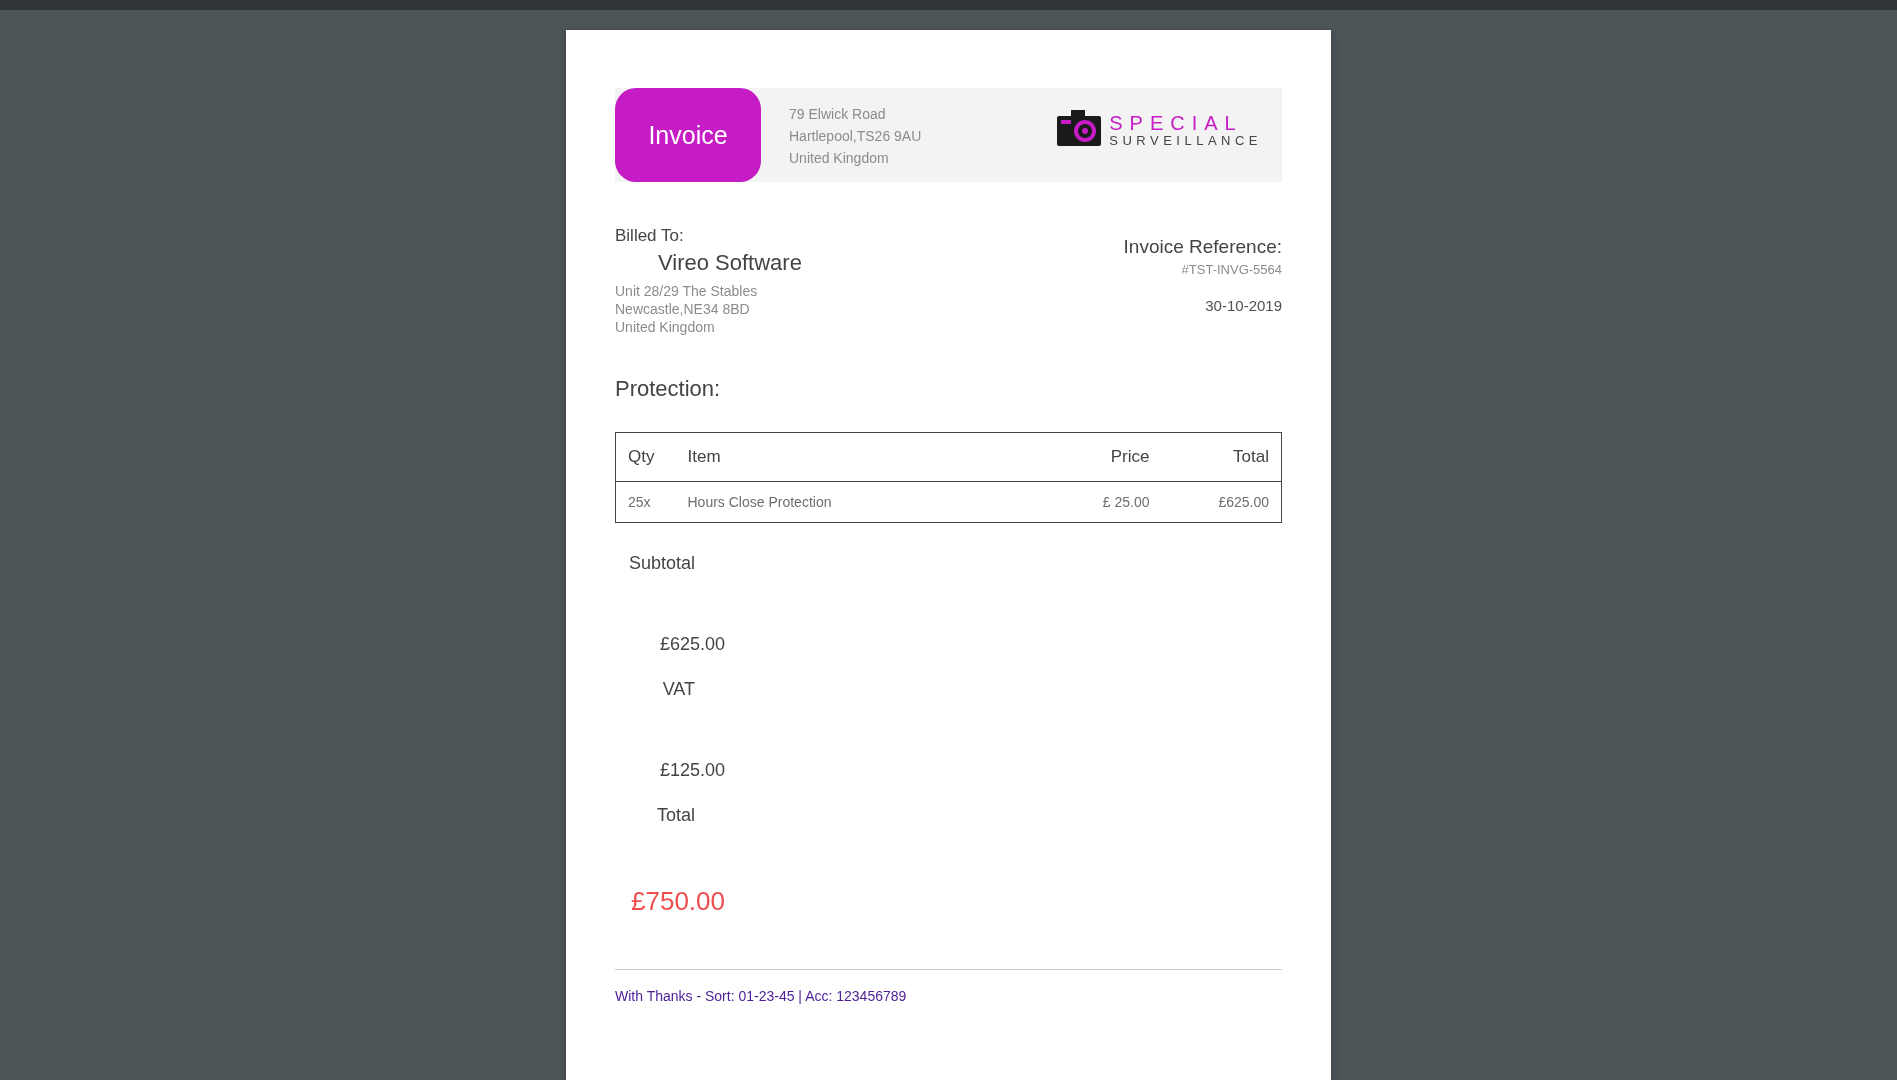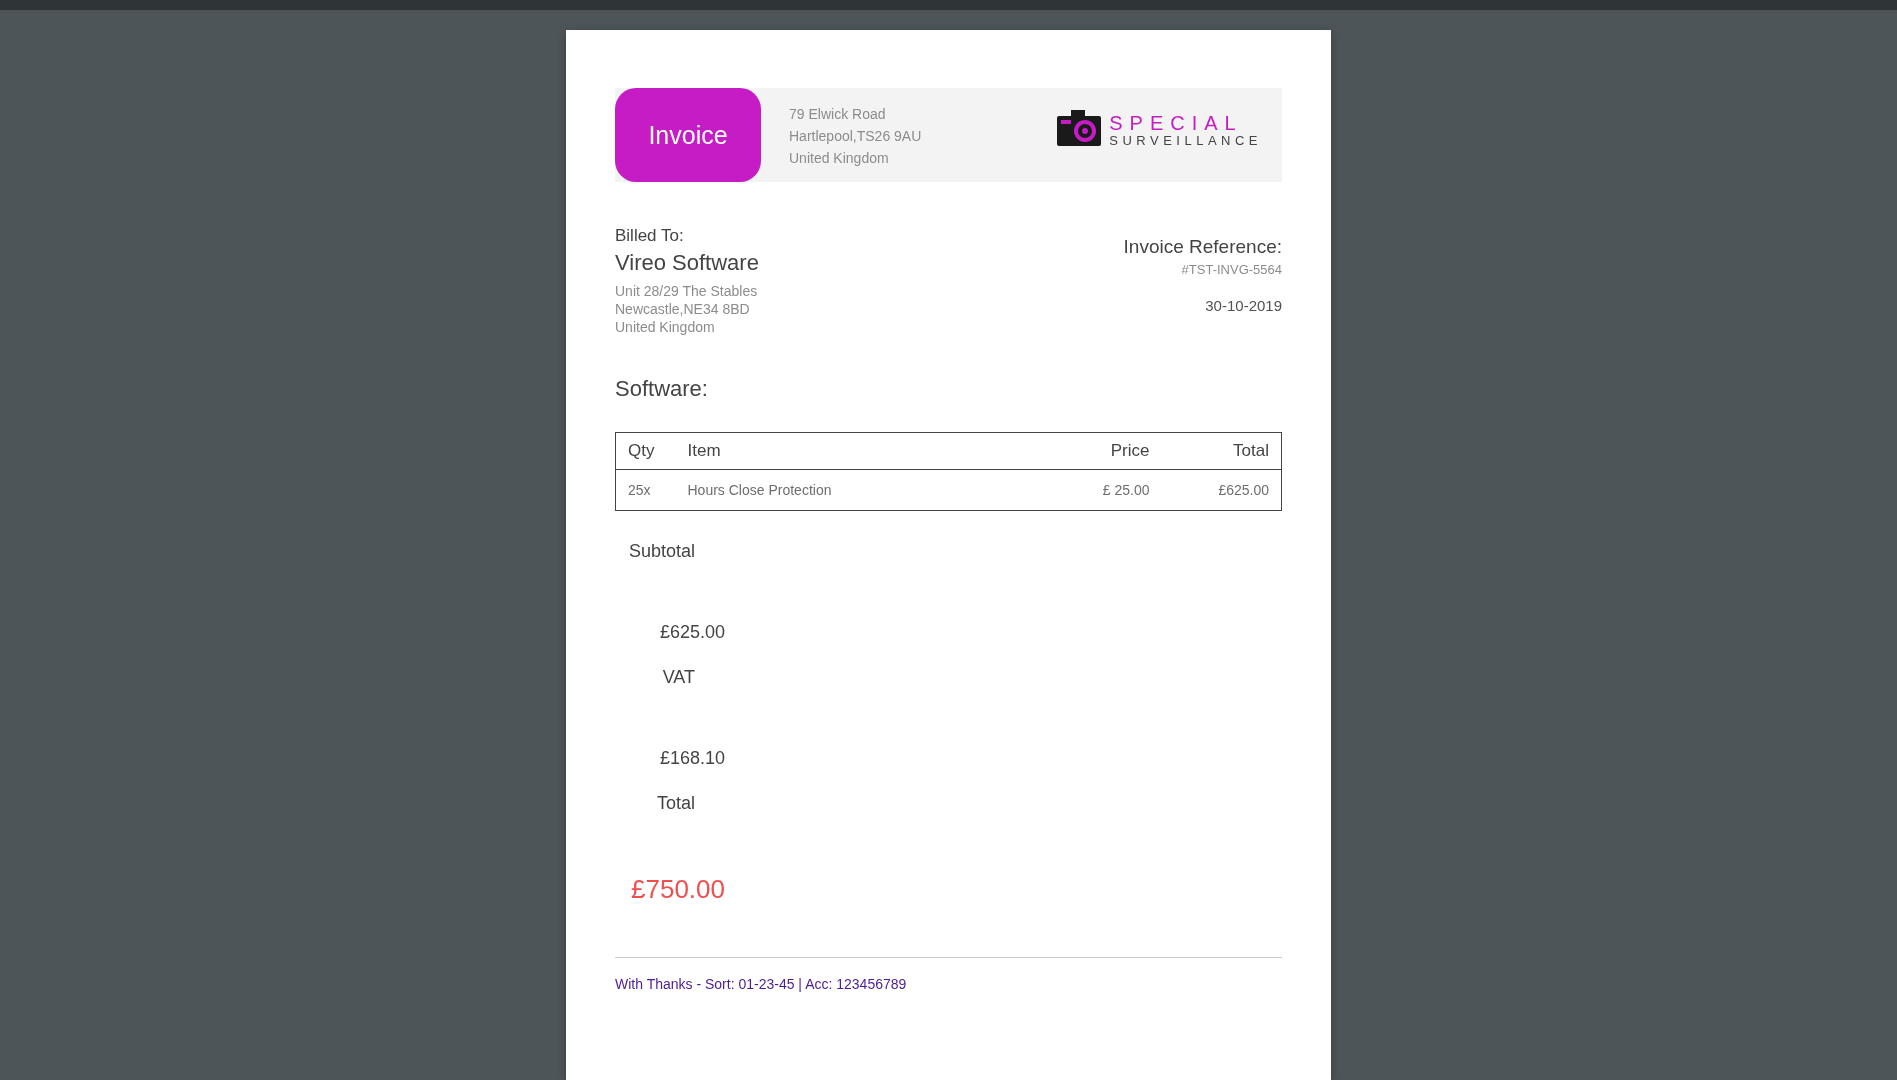--- a/index.html
+++ b/index.html
@@ -83,20 +83,21 @@
     }
     .billed-to .label {
       font-size: 17px;
       color: #444;
       margin-bottom: 4px;
     }
     .billed-to .name {
       font-size: 22px;
       color: #444;
       margin-bottom: 6px;
+      margin-left: 43px;
     }
     .billed-to .addr {
       font-size: 14px;
       line-height: 18px;
       color: #8c8c8c;
     }
     .invoice-ref {
       text-align: right;
       padding-top: 10px;
     }
@@ -122,21 +123,21 @@
     table.breakdown {
       width: 100%;
       border-collapse: collapse;
       margin-top: 30px;
       color: #444;
     }
     table.breakdown thead th {
       text-align: left;
       font-weight: 400;
       font-size: 17px;
-      padding: 8px 12px;
+      padding: 14px 12px;
       border: 1px solid #444;
       border-left: none;
       border-right: none;
     }
     table.breakdown thead th:first-child { border-left: 1px solid #444; }
     table.breakdown thead th:last-child  { border-right: 1px solid #444; }
     table.breakdown .col-price, table.breakdown .col-total { text-align: right; }
     table.breakdown tbody td {
       font-size: 14px;
       color: #6e6e6e;
@@ -220,21 +221,21 @@
           <div>United Kingdom</div>
         </div>
       </div>
       <div class="invoice-ref">
         <div class="label">Invoice Reference:</div>
         <div class="ref">#TST-INVG-5564</div>
         <div class="date">30-10-2019</div>
       </div>
     </div>
 
-    <div class="breakdown-title">Software:</div>
+    <div class="breakdown-title">Protection:</div>
 
     <table class="breakdown">
       <thead>
         <tr>
           <th style="width:60px">Qty</th>
           <th>Item</th>
           <th class="col-price" style="width:120px">Price</th>
           <th class="col-total" style="width:120px">Total</th>
         </tr>
       </thead>
@@ -248,21 +249,21 @@
       </tbody>
     </table>
 
     <div class="totals">
       <div class="totals-row">
         <div class="tlabel">Subtotal</div>
         <div class="tvalue">£625.00</div>
       </div>
       <div class="totals-row">
         <div class="tlabel">VAT</div>
-        <div class="tvalue">£168.10</div>
+        <div class="tvalue">£125.00</div>
       </div>
       <div class="totals-row grand">
         <div class="tlabel">Total</div>
         <div class="tvalue">£750.00</div>
       </div>
     </div>
   </div>
 
   <hr class="hr">
   <div class="footer">With Thanks - Sort: 01-23-45 | Acc: 123456789</div>

